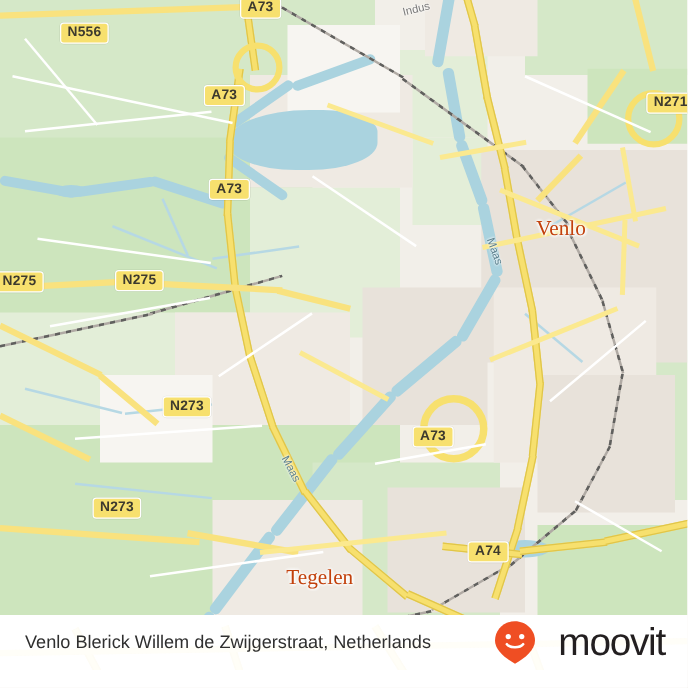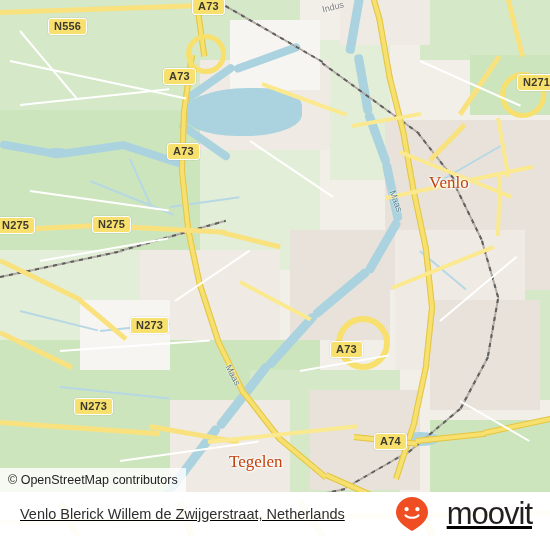--- a/index.html
+++ b/index.html
@@ -120,21 +120,20 @@
     border-left: 9px solid transparent;
     border-right: 9px solid transparent;
     border-top: 9px solid #ffffff;
   }
 
   
   #footer {
     position: absolute; left: 0; top: 492px; width: 550px; height: 44px;
     background: #ffffff;
     overflow: hidden;
-    text-decoration: underline;
   }
   #footer-ghost {
     position: absolute; left: 0; top: -492px; width: 550px; height: 550px;
     opacity: 0.055;
     pointer-events: none;
   }
   #footer-inner {
     position: relative; z-index: 2;
     width: 100%; height: 100%;
     display: flex; align-items: center; justify-content: space-between;
@@ -302,23 +301,20 @@
     <div class="shield" style="left:163px;top:68px;">A73</div>
     <div class="shield" style="left:167px;top:143px;">A73</div>
     <div class="shield" style="left:-4px;top:217px;">N275</div>
     <div class="shield" style="left:92px;top:216px;">N275</div>
     <div class="shield" style="left:517px;top:74px;">N271</div>
     <div class="shield" style="left:130px;top:317px;">N273</div>
     <div class="shield" style="left:74px;top:398px;">N273</div>
     <div class="shield" style="left:330px;top:341px;">A73</div>
     <div class="shield" style="left:374px;top:433px;">A74</div>
 
-    <div id="attrib">
-      <span>© OpenStreetMap contributors</span>
-    </div>
   </div>
 
 
   <div id="footer">
     <div id="footer-ghost">
       <div class="rd motorway" style="left:60px;top:500px;width:120px;transform:rotate(62deg);"></div>
       <div class="rd motorway" style="left:180px;top:498px;width:120px;transform:rotate(72deg);"></div>
       <div class="rd motorway" style="left:300px;top:498px;width:120px;transform:rotate(58deg);"></div>
       <div class="rd motorway" style="left:420px;top:500px;width:120px;transform:rotate(70deg);"></div>
       <div class="rd trunk" style="left:0px;top:520px;width:550px;transform:rotate(-1deg);"></div>

